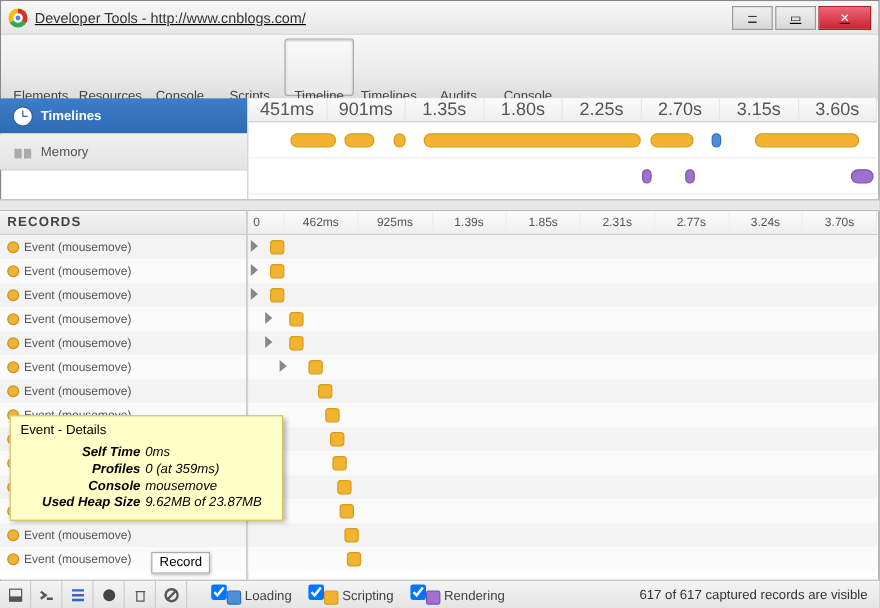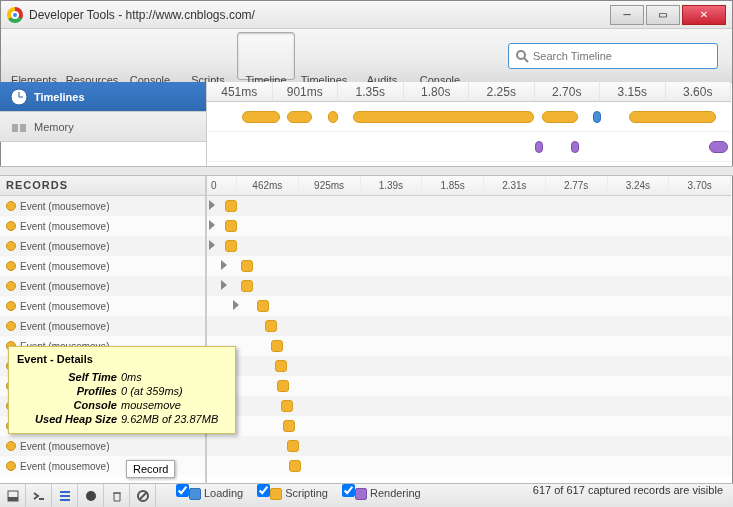--- a/index.html
+++ b/index.html
@@ -1,19 +1,19 @@
 <!DOCTYPE html>
 <html><head>
 <meta charset="utf-8">
 <style>
 * { box-sizing: border-box; margin: 0; padding: 0; font-family: Arial, sans-serif; }
 body { width: 733px; height: 507px; background: #fff; overflow: hidden; border: 1px solid #888; font-size: 11px; }
 
 
-.titlebar { height: 28px; background: linear-gradient(#f8f8f8,#e6e6e6); display: flex; align-items: center; padding: 0 6px; border-bottom: 1px solid #ccc; }
+.titlebar { height: 28px; background: linear-gradient(#f8f8f8,#e6e6e6); display: flex; align-items: center; padding: 0 6px; border-bottom: 1px solid #ccc; text-decoration: underline; }
 .titlebar .chrome-icon { width: 16px; height: 16px; border-radius: 50%; background: conic-gradient(#d93025 0 120deg,#34a853 120deg 240deg,#fbbc05 240deg 360deg); position: relative; margin-right: 6px; }
 .titlebar .chrome-icon::after { content:""; position:absolute; inset:4px; background:#4285f4; border-radius:50%; border:2px solid #fff; }
 .titlebar .title { flex:1; font-size: 12px; color:#333; }
 .winbtns { display:flex; gap:2px; }
 .winbtn { width: 34px; height: 20px; background: linear-gradient(#f0f0f0,#d8d8d8); border:1px solid #999; display:flex; align-items:center; justify-content:center; font-size:10px; cursor:default; }
 .winbtn.close { background: linear-gradient(#e67,#c23); color:#fff; border-color:#a22; width:44px; }
 
 
 .toolbar { height: 54px; background: linear-gradient(180deg,#f6f6f6 0%,#ececec 60%,#dcdcdc 100%); display:flex; align-items:center; border-bottom:1px solid #bbb; padding:0 4px; }
 .tbtn { width: 58px; height: 48px; display:flex; flex-direction:column; align-items:center; justify-content:center; gap:2px; border:1px solid transparent; border-radius:3px; }
@@ -26,21 +26,21 @@
 .searchwrap input { flex:1; border:none; outline:none; font-size:11px; margin-left:4px; }
 
 
 .sidetabs { position:absolute; top:82px; left:0; width:206px; }
 .sidetab { height:30px; display:flex; align-items:center; gap:6px; padding:0 10px; background: linear-gradient(#f0f0f0,#e4e4e4); border-bottom:1px solid #ccc; color:#555; }
 .sidetab.active { background: linear-gradient(#3d7cc9,#2f6bb3); color:#fff; font-weight:bold; }
 .sidetab .sticon { width:18px; height:18px; }
 
 
 .overview { position:absolute; top:82px; left:206px; right:2px; height:84px; border-left:1px solid #ccc; background:#fff; }
-.ovruler { height:20px; border-bottom:1px solid #ccc; background:linear-gradient(#fbfbfb,#eee); display:flex; font-size:12px; color:#555; }
+.ovruler { height:20px; border-bottom:1px solid #ccc; background:linear-gradient(#fbfbfb,#eee); display:flex; font-size:15px; color:#555; }
 .ovruler span { flex:1; text-align:center; border-right:1px solid #e6e6e6; line-height:20px; }
 .ovtrack { height:30px; position:relative; border-bottom:1px solid #eee; }
 .ovbar { position:absolute; top:9px; height:12px; border-radius:6px; }
 .orange{ background:#f2b430; border:1px solid #d89b1e; }
 .blue{ background:#4a90d9; border:1px solid #2f70b8; }
 .purple{ background:#a070d0; border:1px solid #8050b0; }
 
 
 .split { position:absolute; top:166px; left:0; right:0; height:10px; background:#e8e8e8; border-top:1px solid #bbb; border-bottom:1px solid #bbb; }
 
@@ -57,27 +57,27 @@
 .chartruler span { flex:1; text-align:center; line-height:20px; border-right:1px solid #eee; }
 .chartruler span:first-child { flex:0 0 30px; text-align:left; padding-left:4px; }
 .chart-rows { position:absolute; top:20px; left:0; right:0; bottom:0; }
 .chart-row { height:20px; position:relative; background:#fbfbfb; }
 .chart-row:nth-child(odd){ background:#f3f3f3; }
 .disclose { position:absolute; left:2px; top:4px; width:0; height:0; border-left:6px solid #888; border-top:5px solid transparent; border-bottom:5px solid transparent; }
 .dot { position:absolute; top:4px; width:12px; height:12px; border-radius:3px; }
 
 
 .tooltip { position:absolute; left:8px; top:346px; width:228px; background:#ffffc8; border:1px solid #d0c060; box-shadow:2px 2px 4px rgba(0,0,0,.3); padding:6px 8px; font-size:11px; z-index:10; }
-.tooltip .tthead { font-weight:bold; margin-bottom:6px; }
+.tooltip .tthead { font-weight:normal; margin-bottom:6px; }
 .tooltip .ttrow { display:flex; margin:2px 0;font-style:italic; }
 .tooltip .ttlabel { width:100px; text-align:right; font-weight:bold; margin-right:4px; }
 .tooltip .legend-sq { display:inline-block; width:10px; height:10px; border-radius:2px; margin:0 2px; }
 
 
-.statusbar { position:absolute; left:0; right:0; bottom:0; height:24px; background:linear-gradient(#f4f4f4,#e4e4e4); border-top:1px solid #bbb; display:flex; align-items:flex-start; font-size:11px; color:#444; }
+.statusbar { position:absolute; left:0; right:0; bottom:0; height:24px; background:linear-gradient(#f4f4f4,#e4e4e4); border-top:1px solid #bbb; display:flex; align-items:center; font-size:11px; color:#444; }
 .sbtn { width:26px; height:24px; display:flex; align-items:center; justify-content:center; border-right:1px solid #ccc; }
 .sbtn svg { width:14px; height:14px; fill:#555; }
 .legend { display:flex; gap:14px; margin-left:20px; }
 .legend .lsq { width:12px; height:12px; border-radius:2px; margin-right:3px; display:inline-block; vertical-align:middle; }
 .status-text { margin-left:auto; margin-right:10px; font-family:Liberation Sans, sans-serif; color:#333; }
 
 
 .rec-tooltip { position:absolute; left:126px; top:460px; background:#fff; border:1px solid #aaa; box-shadow:1px 1px 3px rgba(0,0,0,.3); padding:2px 6px; font-size:11px; z-index:11; }
 </style>
 </head>
@@ -149,27 +149,20 @@
       <span class="tlabel">Audits</span>
     </div>
   <div class="tbtn">
       <svg class="ticon">
         <rect x="5" y="5" width="18" height="14" fill="#fff" stroke="#88c"></rect>
         <path d="M8 10 l3 2 l-3 2" fill="none" stroke="#88c"></path>
       </svg>
       <span class="tlabel">Console</span>
     </div>
   <div class="toolbar-spacer"></div>
-  <div class="searchwrap">
-    <svg>
-        <circle cx="6" cy="6" r="4" fill="none" stroke="#888" stroke-width="2"></circle>
-        <line x1="9" y1="9" x2="13" y2="13" stroke="#888" stroke-width="2"></line>
-      </svg>
-    <input placeholder="Search Timeline" style="">
-  </div>
 </div>
 
 <div class="sidetabs">
   <div class="sidetab active">
     <svg class="sticon">
         <circle cx="9" cy="9" r="8" fill="#fff" stroke="#2a5da0"></circle>
         <line x1="9" y1="9" x2="9" y2="4" stroke="#2a5da0"></line>
         <line x1="9" y1="9" x2="13" y2="9" stroke="#2a5da0"></line>
       </svg>
     <span>Timelines</span>

